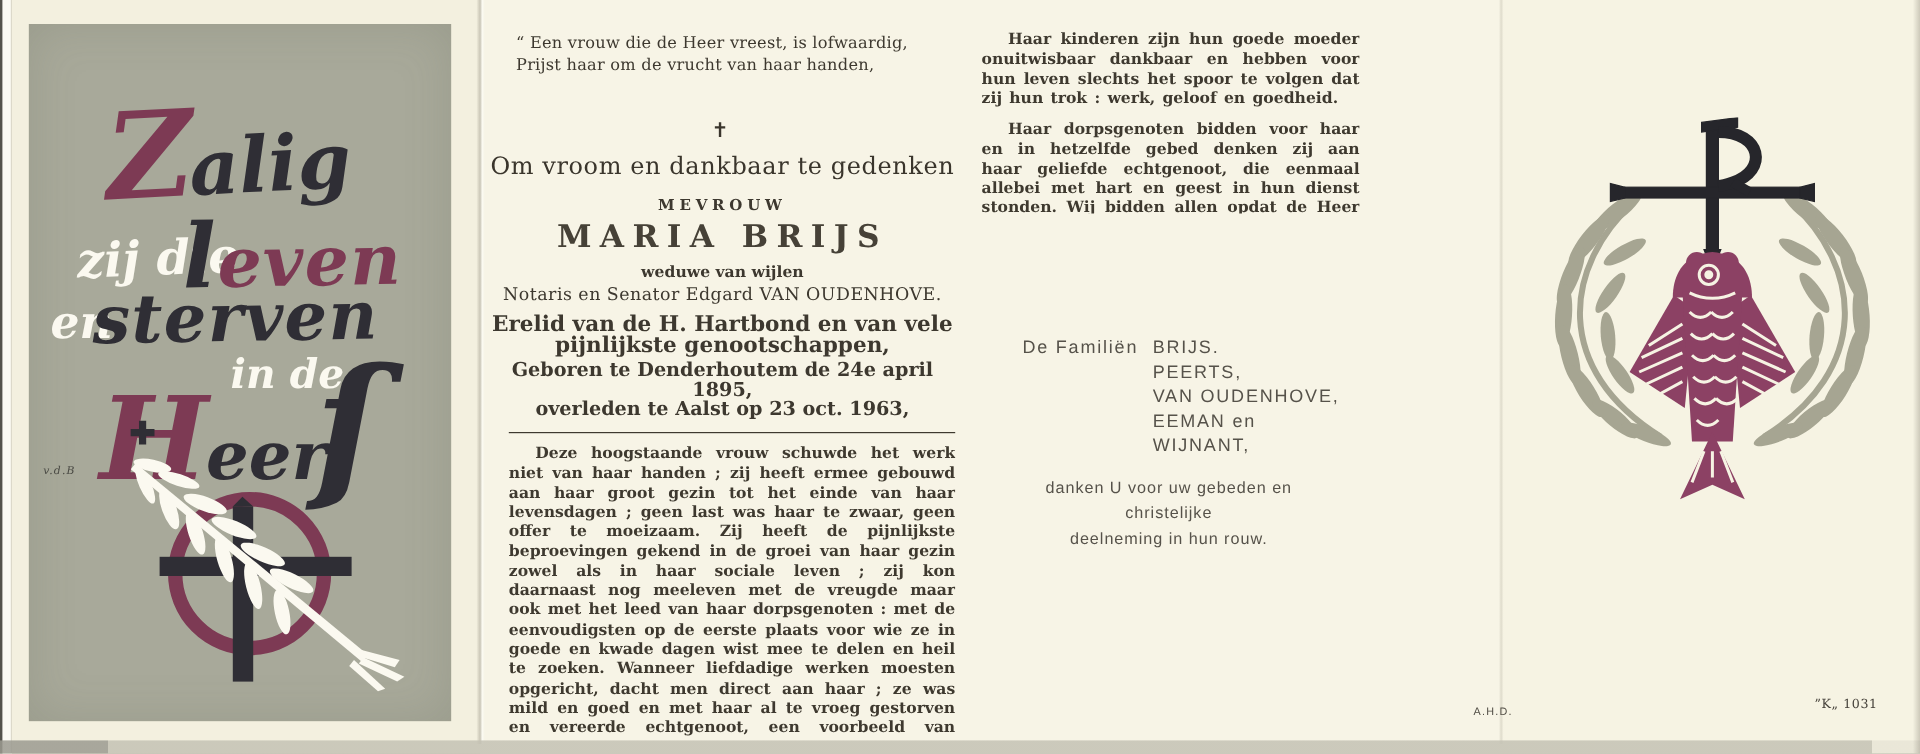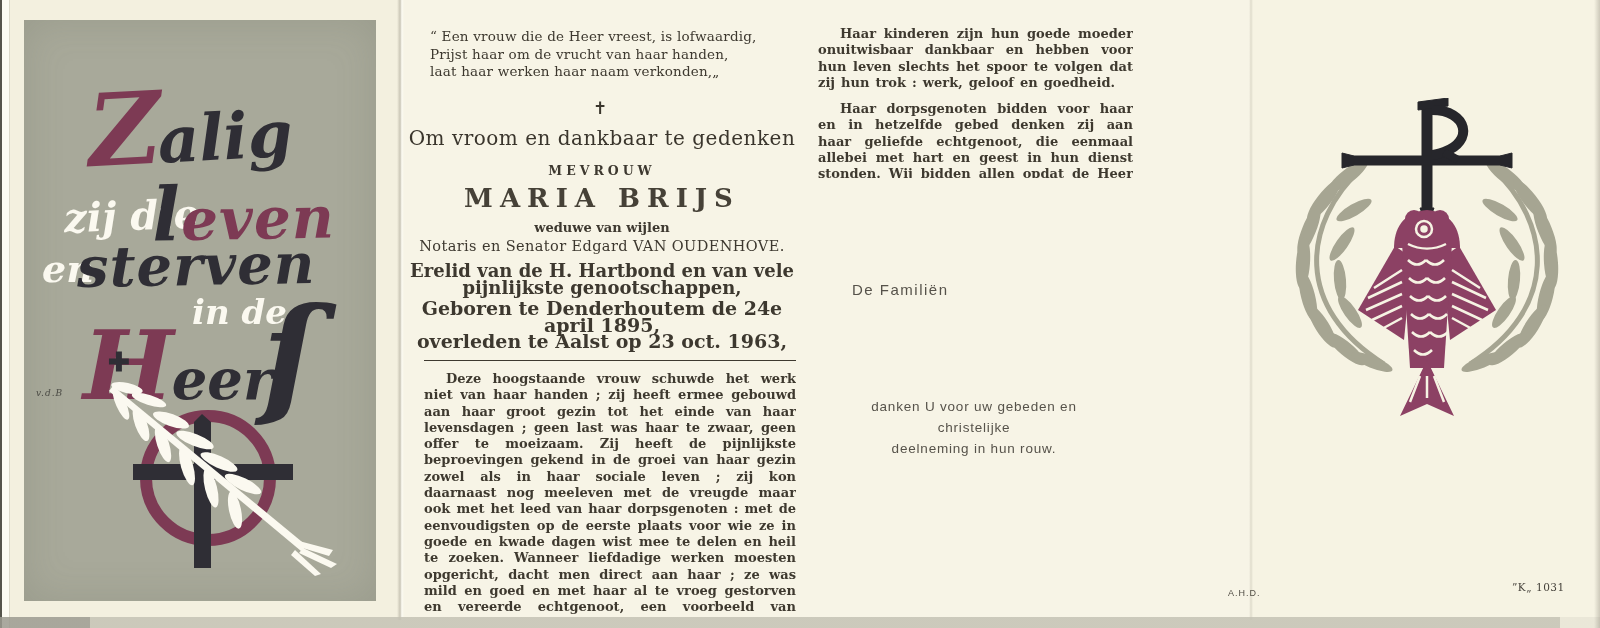--- a/index.html
+++ b/index.html
@@ -52,21 +52,21 @@
   
   .quote{left:430px;top:28px;width:336px;font-size:13.5px;line-height:17.5px;font-weight:normal;letter-spacing:.2px;}
   .quote .src{display:block;text-align:right;padding-right:4px;}
   .ornament-cross{left:425px;top:98px;width:350px;font-size:17px;color:#3a352c;}
   .intro-line{left:408px;top:126px;width:388px;font-size:20px;letter-spacing:.5px;color:#3a352c;}
   .mevrouw{left:408px;top:163px;width:388px;font-size:12.5px;letter-spacing:4px;font-weight:bold;}
   .dec-name{left:408px;top:183px;width:388px;font-size:26px;letter-spacing:7px;font-weight:bold;color:#464137;}
   .widow{left:408px;top:220px;width:388px;font-size:13px;font-weight:bold;}
   .husband{left:408px;top:238px;width:388px;font-size:14.5px;letter-spacing:.4px;}
   .honors{left:408px;top:263px;width:388px;font-size:18px;line-height:16.5px;font-weight:bold;}
-  .dates{left:408px;top:300px;width:388px;font-size:19px;line-height:16.5px;font-weight:bold;}
+  .dates{left:408px;top:300px;width:388px;font-size:16px;line-height:16.5px;font-weight:bold;}
   .rule{left:424px;top:360px;width:372px;height:0;border-top:1.6px solid #3e392f;}
   .bio{left:424px;top:371px;width:372px;height:244px;overflow:hidden;font-weight:bold;}
 
   
   .p3{left:818px;top:26px;width:315px;height:152px;overflow:hidden;font-weight:bold;}
   .family-block{left:852px;top:280px;font-family:"Liberation Sans",sans-serif;color:var(--ink-light);
         font-size:15px;letter-spacing:1.5px;line-height:20.5px;display:flex;}
   .family-label{margin-right:12px;white-space:nowrap;}
   .family-names{display:flex;flex-direction:column;}
   .thanks{left:836px;top:396px;width:276px;font-family:"Liberation Sans",sans-serif;color:var(--ink-light);
@@ -129,21 +129,20 @@
         <path d="M224,163 L258,172 L254,178 L221,168 Z"></path>
         <path d="M220,172 L246,196 L240,198 L216,177 Z"></path>
       </g>
     </svg>
   </div>
 
   <div>
     <div class="pg quote">
       <span>“ Een vrouw die de Heer vreest, is lofwaardig,</span><br>
       <span>Prijst haar om de vrucht van haar handen,</span><br>
-      <span>laat haar werken haar naam verkonden,„</span>
     </div>
     <div class="pg ornament-cross center">✝</div>
     <div class="pg intro-line center">Om vroom en dankbaar te gedenken</div>
     <div class="pg mevrouw center">MEVROUW</div>
     <div class="pg dec-name center">MARIA BRIJS</div>
     <div class="pg widow center">weduwe van wijlen</div>
     <div class="pg husband center">Notaris en Senator Edgard VAN OUDENHOVE.</div>
     <div class="pg honors center">
       <span>Erelid van de H. Hartbond en van vele</span><br>
       <span>pijnlijkste genootschappen,</span>
@@ -158,20 +157,27 @@
     </div>
   </div>
 
   <div>
     <div class="pg p3 body-text">
       <p>Haar kinderen zijn hun goede moeder onuitwisbaar dankbaar en hebben voor hun leven slechts het spoor te volgen dat zij hun trok : werk, geloof en goedheid.</p>
       <p>Haar dorpsgenoten bidden voor haar en in hetzelfde gebed denken zij aan haar geliefde echtgenoot, die eenmaal allebei met hart en geest in hun dienst stonden. Wij bidden allen opdat de Heer hen samen weer moge verenigen in Zijn eeuwige liefde.</p>
     </div>
     <div class="pg family-block">
       <span class="family-label">De Familiën</span>
+      <span class="family-names">
+        <span>BRIJS.</span>
+        <span>PEERTS,</span>
+        <span>VAN OUDENHOVE,</span>
+        <span>EEMAN en</span>
+        <span>WIJNANT,</span>
+      </span>
     </div>
     <div class="pg thanks">
       <span>danken U voor uw gebeden en christelijke</span><br>
       <span>deelneming in hun rouw.</span>
     </div>
     <div class="pg ahd">A.H.D.</div>
   </div>
 
   <div>
     <svg style="position:absolute;left:1262px;top:98px;" width="330" height="335" viewBox="0 0 330 335">

